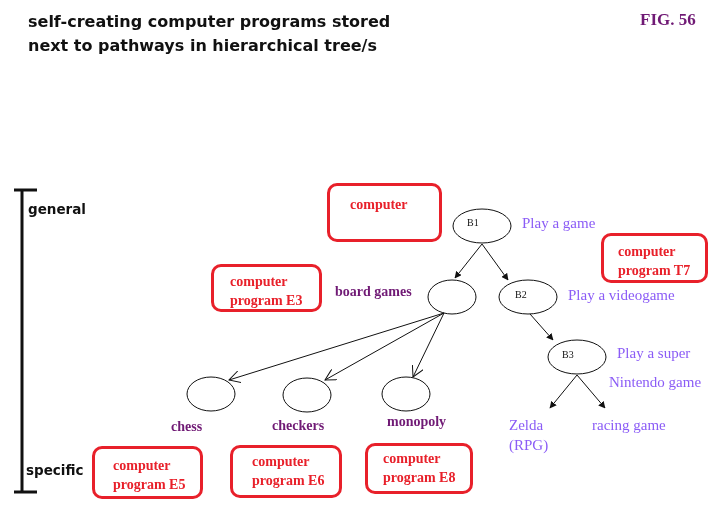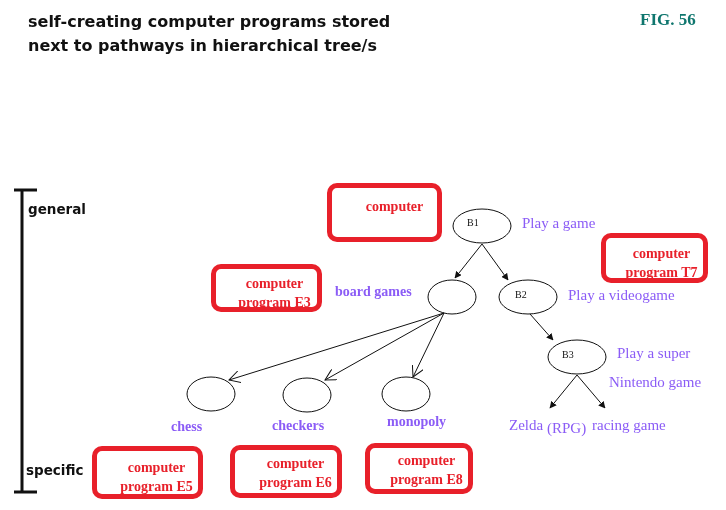--- a/index.html
+++ b/index.html
@@ -1,29 +1,29 @@
 <!DOCTYPE html>
 <html><head>
 <meta charset="utf-8">
 <style>
   html, body { margin:0; padding:0; background:#ffffff; }
   body { width:726px; height:510px; position:relative; overflow:hidden; }
   .sans { font-family: "DejaVu Sans", sans-serif; font-weight:bold; }
   .abs { position:absolute; white-space:nowrap; }
   .title-line { font-size:16px; color:#111; left:28px; }
-  .fig { font-family:"Liberation Serif", serif; font-weight:bold; font-size:17px; color:#0f766e; left:640px; top:10px; }
+  .fig { font-family:"Liberation Serif", serif; font-weight:bold; font-size:17px; color:#701a75; left:640px; top:10px; }
   .axis-label { font-size:13.5px; color:#111; }
   .prog-box {
-    position:absolute; border:5px solid #a3a3a3; border-radius:10px;
+    position:absolute; border:3px solid #a3a3a3; border-radius:10px;
     box-sizing:border-box; color:#e8202a;
     font-family:"Liberation Serif", serif; font-weight:bold; font-size:14px;
-    line-height:19px; padding-left:20px; padding-top:9px;text-align:center;
+    line-height:19px; padding-left:20px; padding-top:9px;
   }
   .node-text { font-family:"Liberation Serif", serif; font-size:10px; color:#111; }
-  .leaf-bold { font-family:"Liberation Serif", serif; font-weight:bold; font-size:14px; color:#8b5cf6; }
+  .leaf-bold { font-family:"Liberation Serif", serif; font-weight:bold; font-size:14px; color:#701a75; }
   .desc { font-family:"Liberation Serif", serif; font-size:15px; color:#8b5cf6; }
   svg { position:absolute; left:0; top:0; }
 </style>
 </head>
 <body>
 
 <div class="abs sans title-line" style="top:12px;">self-creating computer programs stored</div>
 <div class="abs sans title-line" style="top:36px;">next to pathways in hierarchical tree/s</div>
 <div class="abs fig">FIG. 56</div>
 
@@ -74,21 +74,21 @@
 
 <div class="abs node-text" style="left:562px; top:349px;">B3</div>
 <div class="abs desc" style="left:617px; top:345px;">Play a super</div>
 <div class="abs desc" style="left:609px; top:366px;margin-top:8px;">Nintendo game</div>
 
 <div class="abs leaf-bold" style="left:171px; top:419px;">chess</div>
 <div class="abs leaf-bold" style="left:272px; top:418px;">checkers</div>
 <div class="abs leaf-bold" style="left:387px; top:414px;">monopoly</div>
 
 <div class="abs desc" style="left:509px; top:417px;">Zelda</div>
-<div class="abs desc" style="left:509px; top:420px;margin-left:38px;">(RPG)</div>
+<div class="abs desc" style="left:509px; top:437px;">(RPG)</div>
 <div class="abs desc" style="left:592px; top:417px;">racing game</div>
 
 <div class="prog-box" style="left: 327px; top: 183px; width: 115px; height: 59px; border-color: rgb(232, 32, 42); color: rgb(232, 32, 42);">
   <div>computer</div>
 </div>
 
 <div class="prog-box" style="left: 601px; top: 233px; width: 107px; height: 50px; padding-top: 6px; padding-left: 14px; border-color: rgb(232, 32, 42); color: rgb(232, 32, 42);">
   <div>computer</div>
   <div>program T7</div>
 </div>

